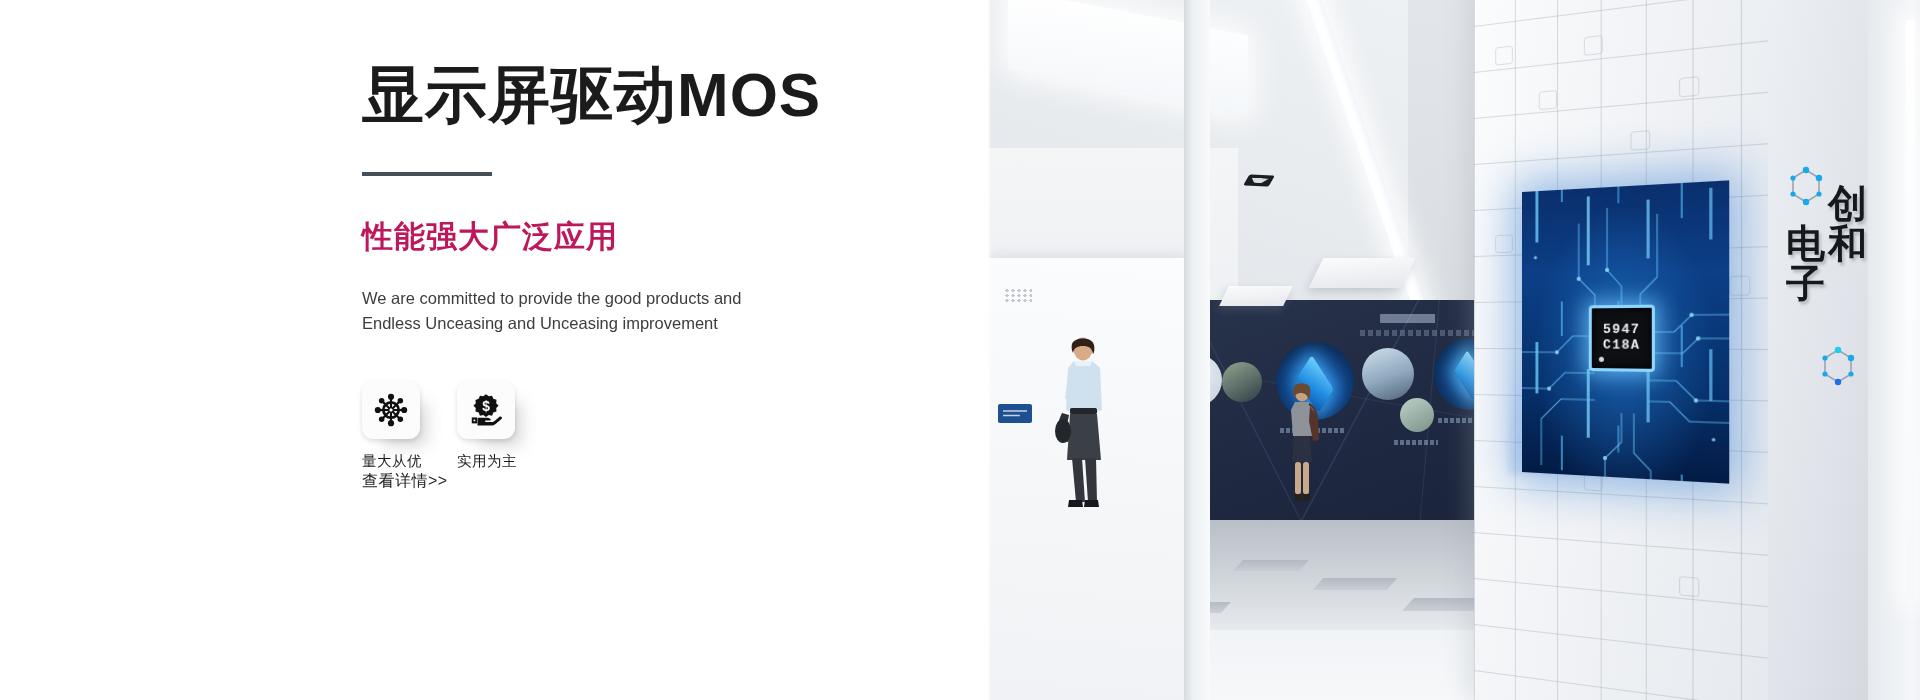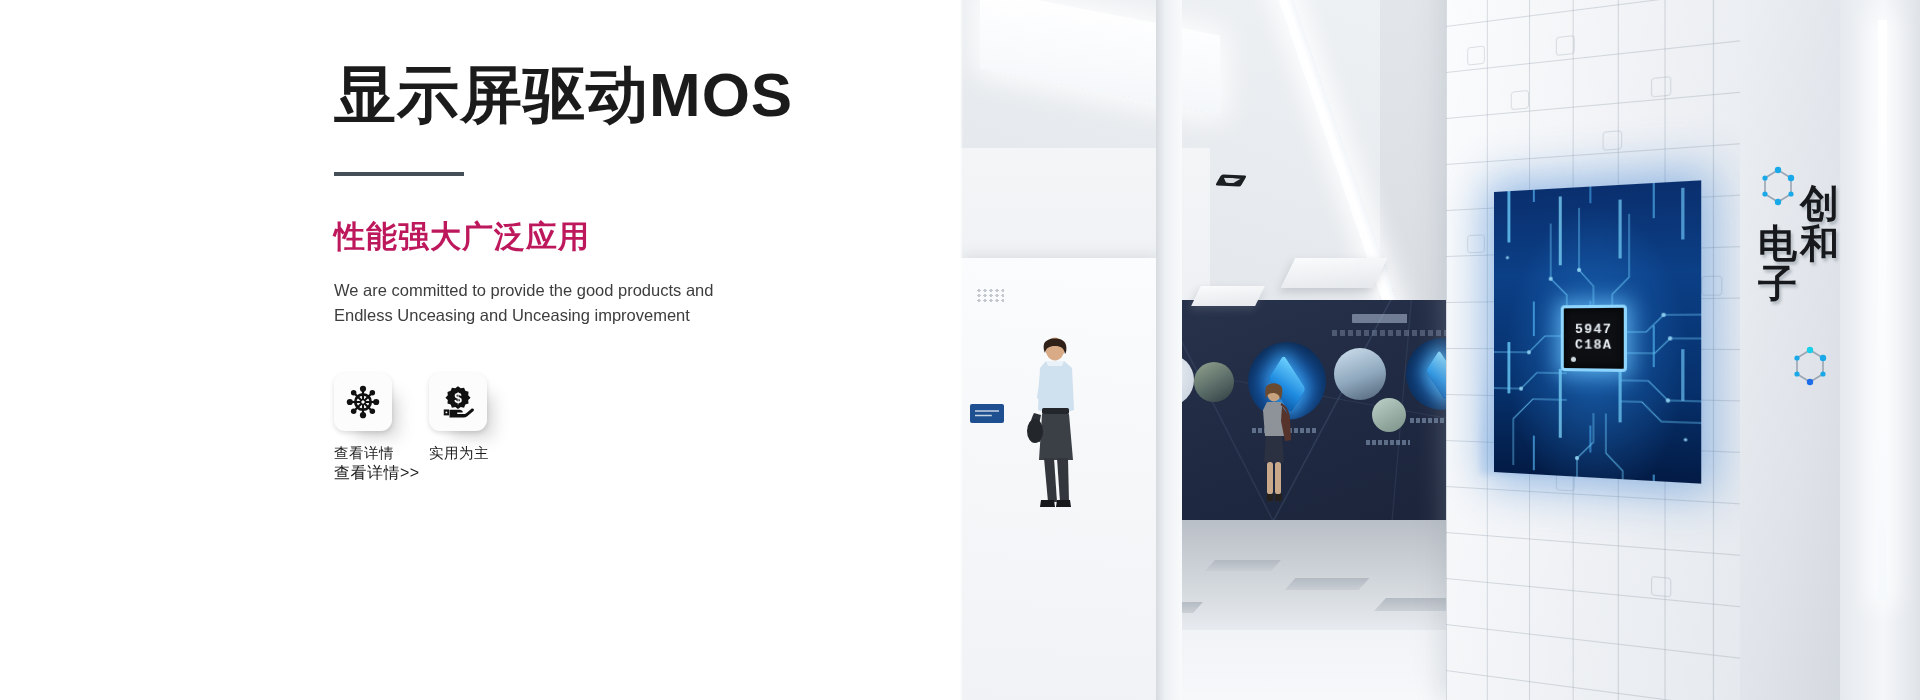--- a/index.html
+++ b/index.html
@@ -2,37 +2,37 @@
 <html><head>
 <meta charset="utf-8">
 <style>
   * { margin:0; padding:0; box-sizing:border-box; }
   html, body {
     width:1920px; height:700px;
     background:#ffffff;
     font-family:"Liberation Sans","DejaVu Sans",sans-serif;
     overflow:hidden;
   }
-  .banner { position:relative; width:1920px; height:700px; background:#fff; display:flex; }
+  .banner { position:relative; width:1920px; height:700px; background:#fff; display:flex;padding-left:28px; }
 
   
   .left-pane { position:relative; width:960px; height:700px; background:#fff; flex:0 0 960px; }
   .content { position:absolute; left:334px; top:60px; width:600px; }
 
   .main-title {
     font-size:62px; font-weight:700; color:#1b1b1b;
     letter-spacing:1px; line-height:1.12; white-space:nowrap;
   }
   .divider { width:130px; height:4px; background:#444f58; margin:43px 0 0 0; }
 
   .sub-title {
     margin-top:42px; font-size:31px; font-weight:700;
     color:#be185d; letter-spacing:1px; line-height:1.2;
   }
-  .desc { margin-top:22px; font-size:16.5px; color:#3d3d3d; line-height:1.55; }
+  .desc { margin-top:30px; font-size:16.5px; color:#3d3d3d; line-height:1.55; }
   .desc div { white-space:nowrap; }
 
   
   .features { margin-top:44px; display:flex; gap:22px; }
   .feature { width:73px; }
   .feat-icon {
     width:58px; height:58px; border-radius:11px; background:#fcfcfc;
     box-shadow:0 2px 5px rgba(0,0,0,.13), 14px 14px 16px -8px rgba(120,120,120,.30);
     display:flex; align-items:center; justify-content:center;
     position:relative;
@@ -343,21 +343,21 @@
                   <circle cx="28.4" cy="16" r="2.9"></circle>
                 <circle cx="7.2" cy="7.2" r="2.6"></circle>
                   <circle cx="24.8" cy="24.8" r="2.6"></circle>
                 <circle cx="24.8" cy="7.2" r="2.6"></circle>
                   <circle cx="7.2" cy="24.8" r="2.6"></circle>
               </g>
               <path d="M16 12.2l3.6 3.8-3.6 3.8-3.6-3.8z" fill="#111"></path>
               <path d="M16 14.1l1.9 1.9-1.9 1.9-1.9-1.9z" fill="#fff"></path>
             </svg>
           </div>
-          <div class="feat-label">查看详情</div>
+          <div class="feat-label">量大从优</div>
         </div>
 
         <div class="feature">
           <div class="feat-icon">
             <svg width="34" height="34" viewBox="0 0 32 32" aria-hidden="true">
               <path fill="#111" d="M16 1.2l2.6 1.9 3.1-.6 1.2 2.9 3.0 1.0-.3 3.2 2.2 2.3-2.2 2.3.3 3.2-3.0 1.0-1.2 2.9-3.1-.6L16 22.6l-2.6-1.9-3.1.6-1.2-2.9-3.0-1.0.3-3.2L4.2 12l2.2-2.3-.3-3.2 3.0-1.0L10.3 2.5l3.1.6z"></path>
               <text x="16" y="17.4" font-family="Liberation Sans, sans-serif" font-size="13" font-weight="bold" fill="#fff" text-anchor="middle">$</text>
               <path fill="#111" d="M2.6 23.0h5.0v5.6h-5.0z"></path>
               <circle cx="5.1" cy="25.8" r="0.9" fill="#fff"></circle>
               <path fill="#111" d="M8.0 23.4h8.8c1.6 0 2.7.6 3.6 1.3l-.1 1.1h-5.0v1.5h6.2c1.5 0 2.3-.6 3.1-1.4l3.8-3.4c.8-.7 1.9-.6 2.4.2.4.7.2 1.5-.5 2.1l-5.6 4.6c-1.0.8-2.2 1.2-3.5 1.2H8.0z"></path>

